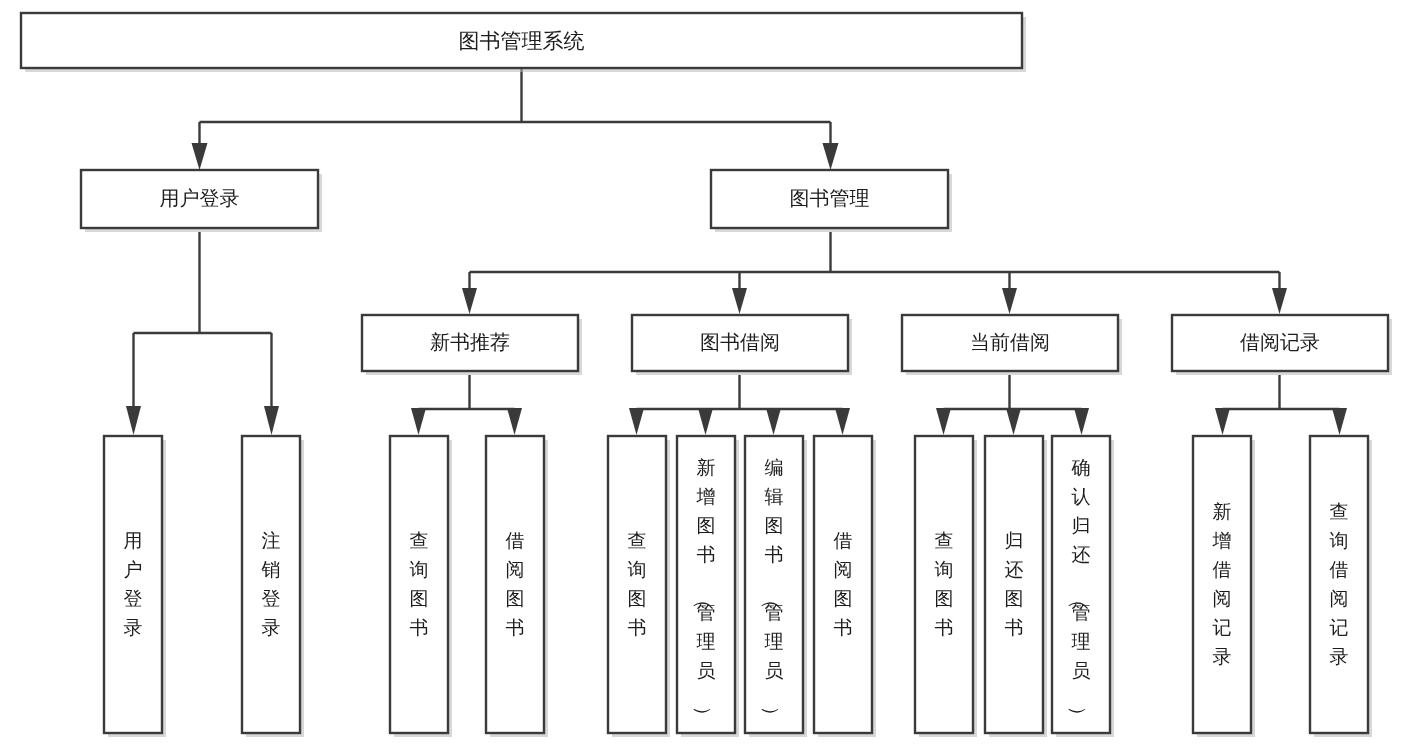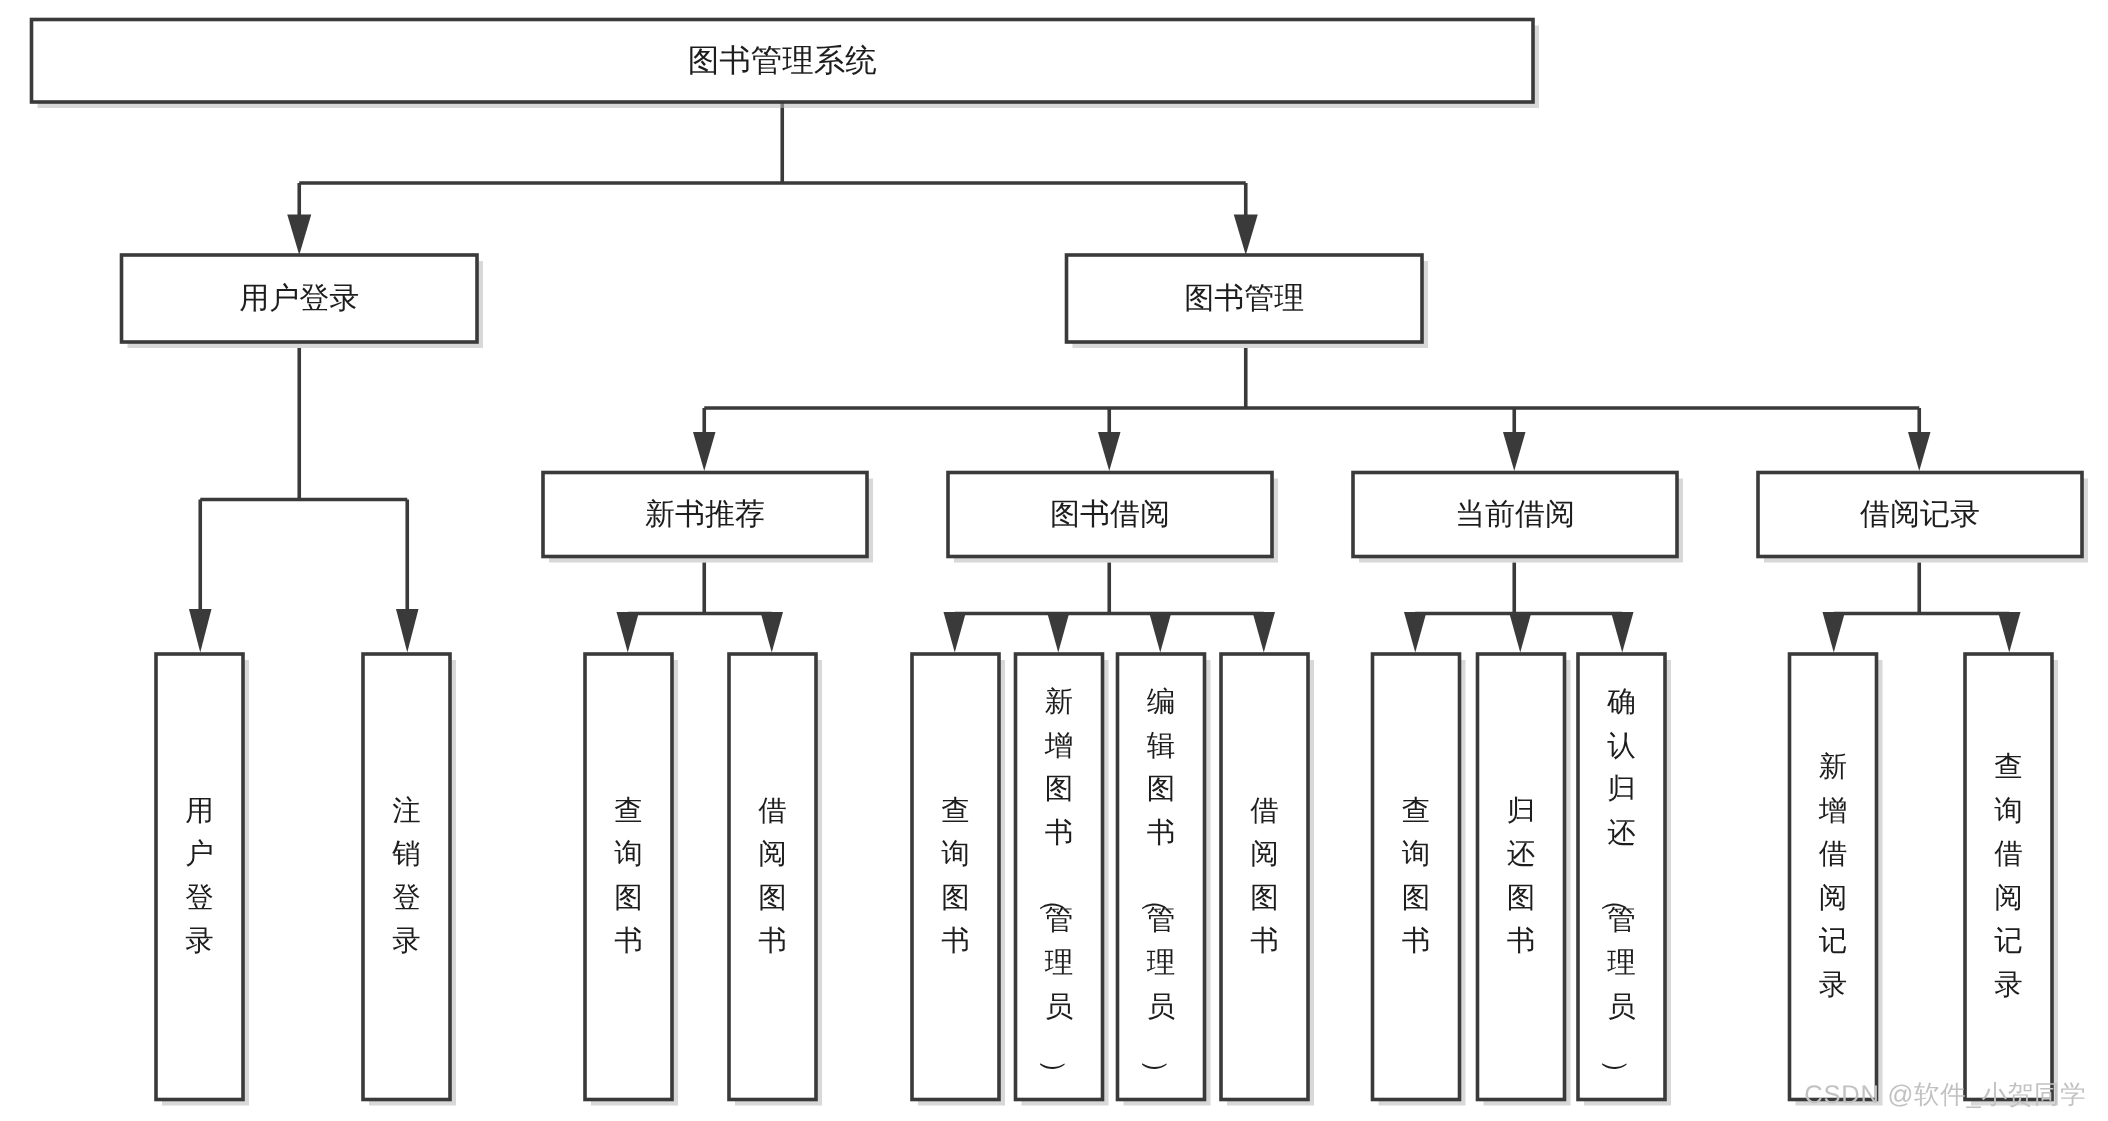--- a/index.html
+++ b/index.html
@@ -257,14 +257,13 @@
       <text class="node-label label-v" x="843" y="541.5"><tspan x="843" y="541.5">借</tspan><tspan x="843" y="570.5">阅</tspan><tspan x="843" y="599.5">图</tspan><tspan x="843" y="628.5">书</tspan></text>
       <text class="node-label label-v" x="944" y="541.5"><tspan x="944" y="541.5">查</tspan><tspan x="944" y="570.5">询</tspan><tspan x="944" y="599.5">图</tspan><tspan x="944" y="628.5">书</tspan></text>
       <text class="node-label label-v" x="1014" y="541.5"><tspan x="1014" y="541.5">归</tspan><tspan x="1014" y="570.5">还</tspan><tspan x="1014" y="599.5">图</tspan><tspan x="1014" y="628.5">书</tspan></text>
       <text class="node-label label-v" x="1081" y="469"><tspan x="1081" y="469">确</tspan><tspan x="1081" y="498">认</tspan><tspan x="1081" y="527">归</tspan><tspan x="1081" y="556">还</tspan><tspan x="1081" y="585" rotate="90">（</tspan><tspan x="1081" y="614">管</tspan><tspan x="1081" y="643">理</tspan><tspan x="1081" y="672">员</tspan><tspan x="1081" y="701" rotate="90">）</tspan></text>
       <text class="node-label label-v" x="1222" y="512.5"><tspan x="1222" y="512.5">新</tspan><tspan x="1222" y="541.5">增</tspan><tspan x="1222" y="570.5">借</tspan><tspan x="1222" y="599.5">阅</tspan><tspan x="1222" y="628.5">记</tspan><tspan x="1222" y="657.5">录</tspan></text>
       <text class="node-label label-v" x="1339" y="512.5"><tspan x="1339" y="512.5">查</tspan><tspan x="1339" y="541.5">询</tspan><tspan x="1339" y="570.5">借</tspan><tspan x="1339" y="599.5">阅</tspan><tspan x="1339" y="628.5">记</tspan><tspan x="1339" y="657.5">录</tspan></text>
     </g>
 
   </svg>
 
-  <div class="watermark">CSDN @软件_小贺同学</div>
 </div>
 
 </body></html>

